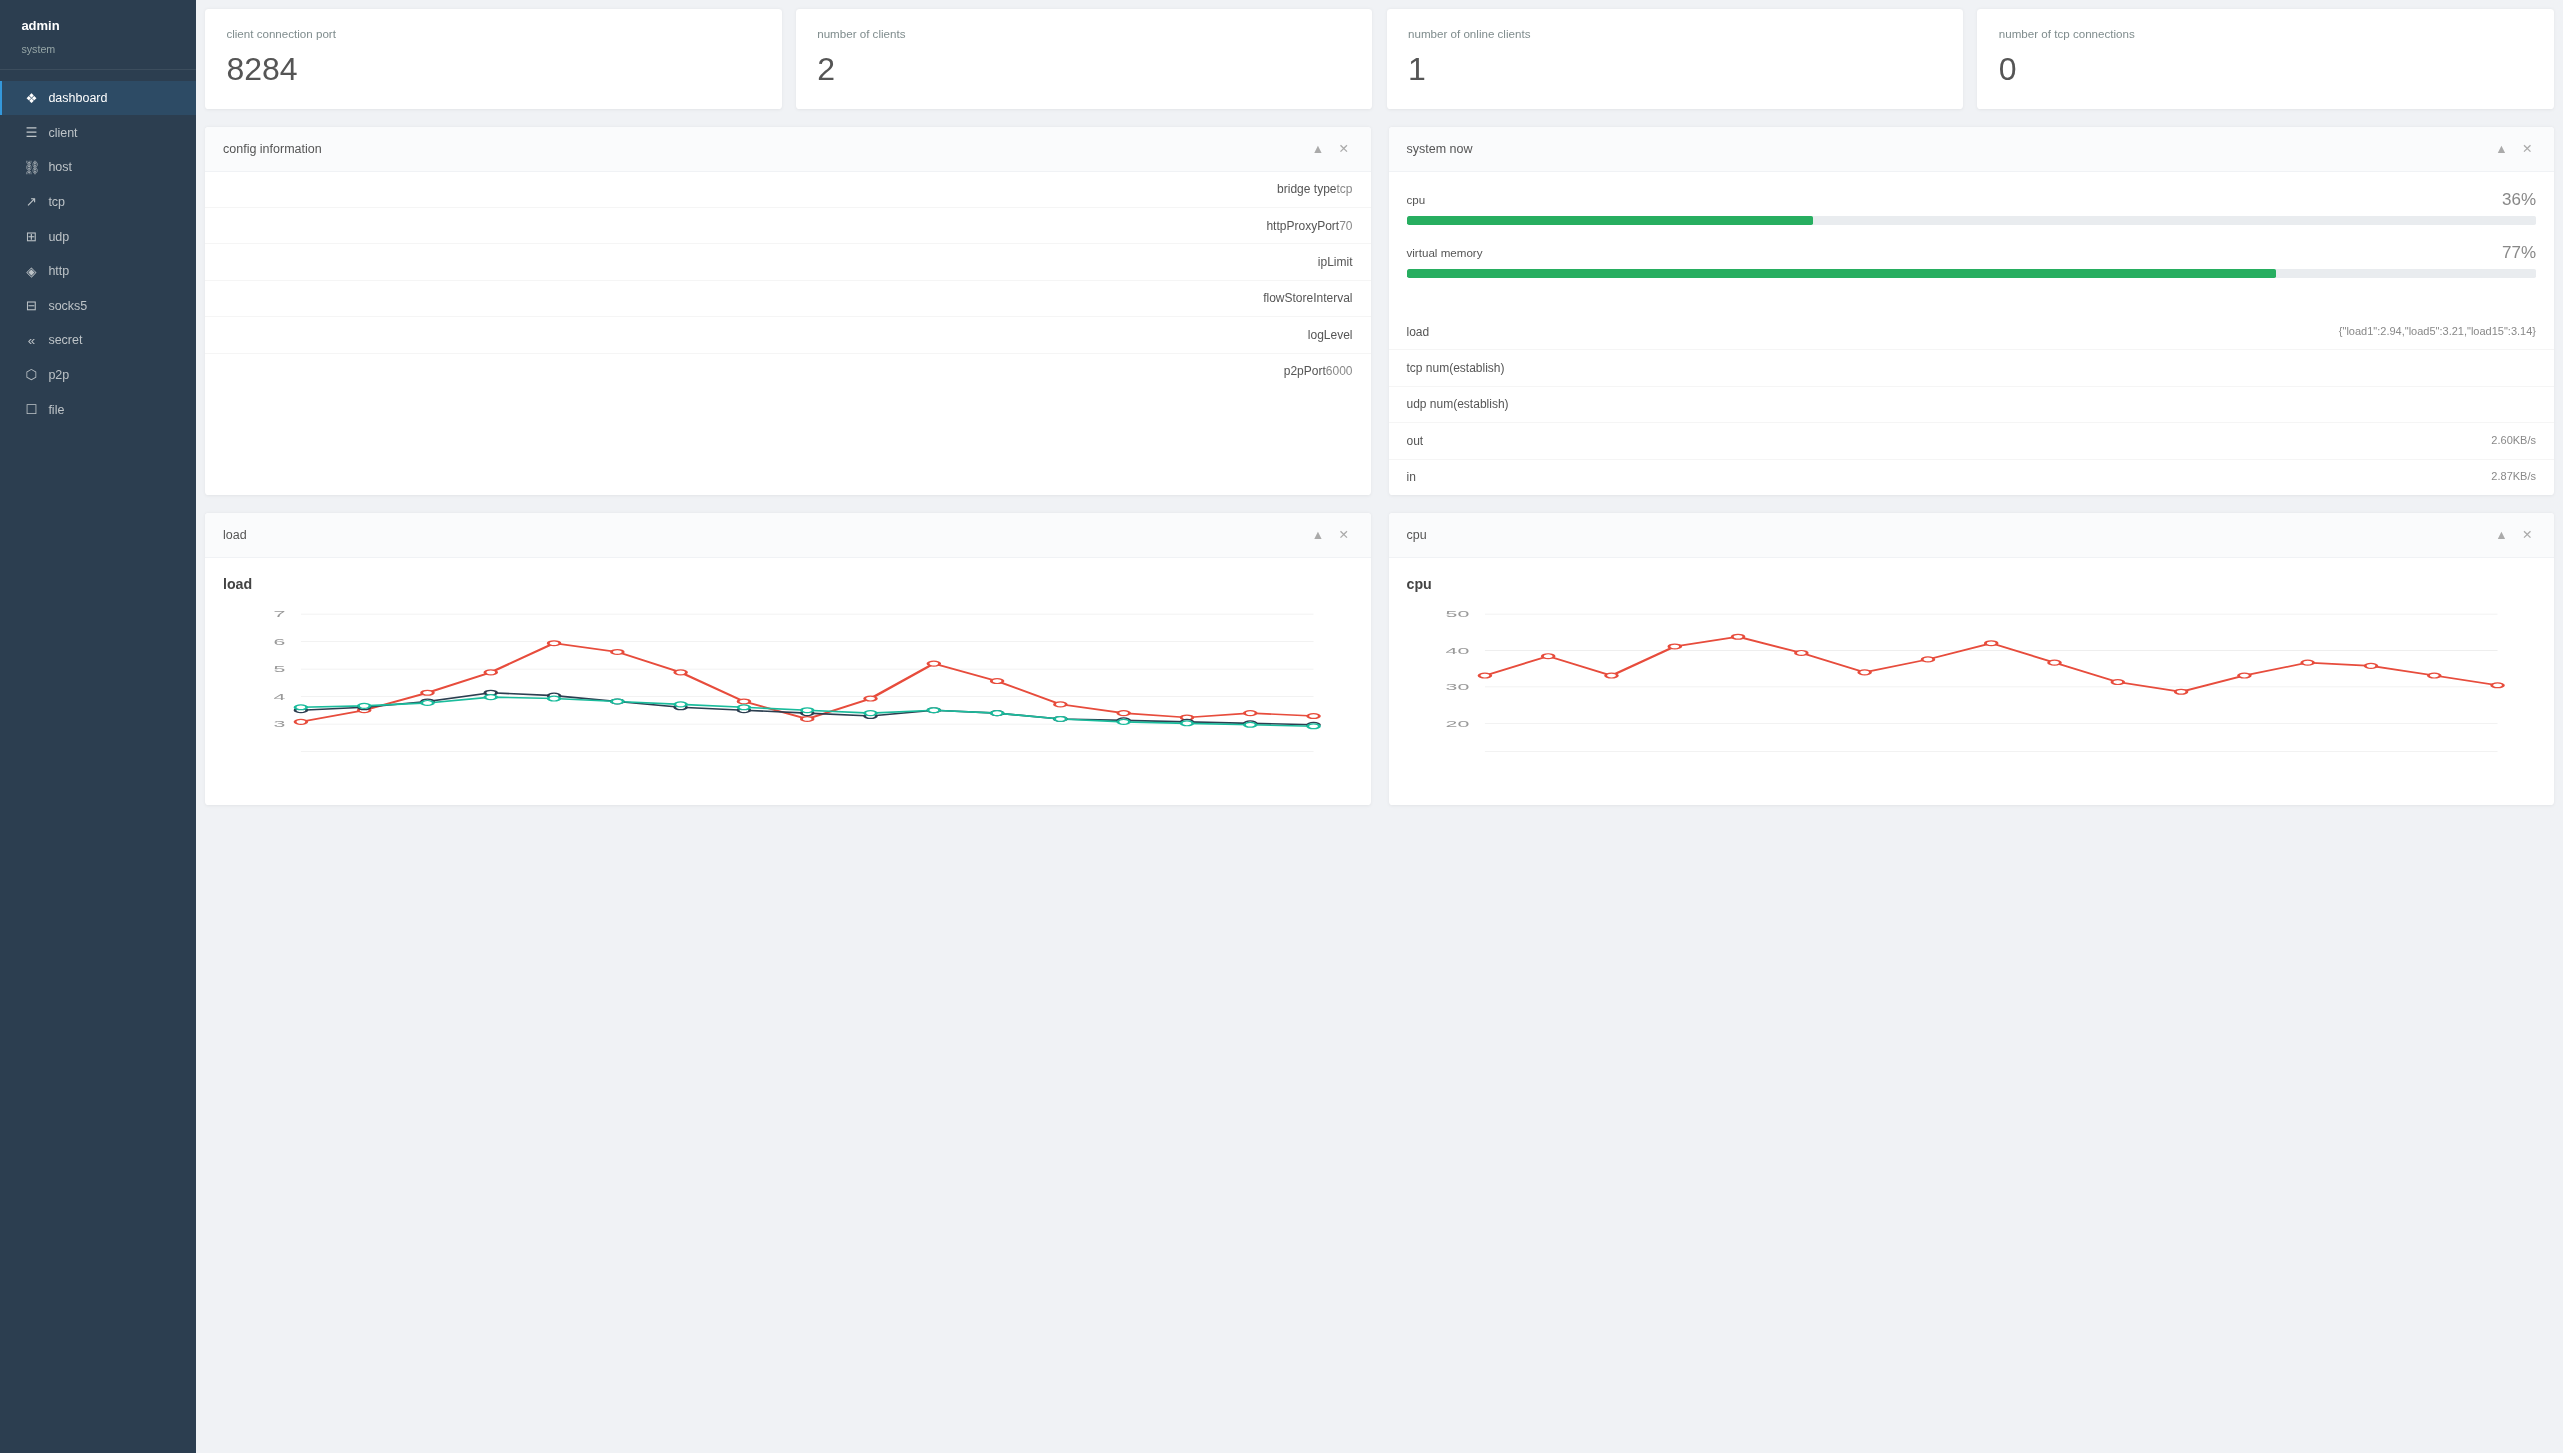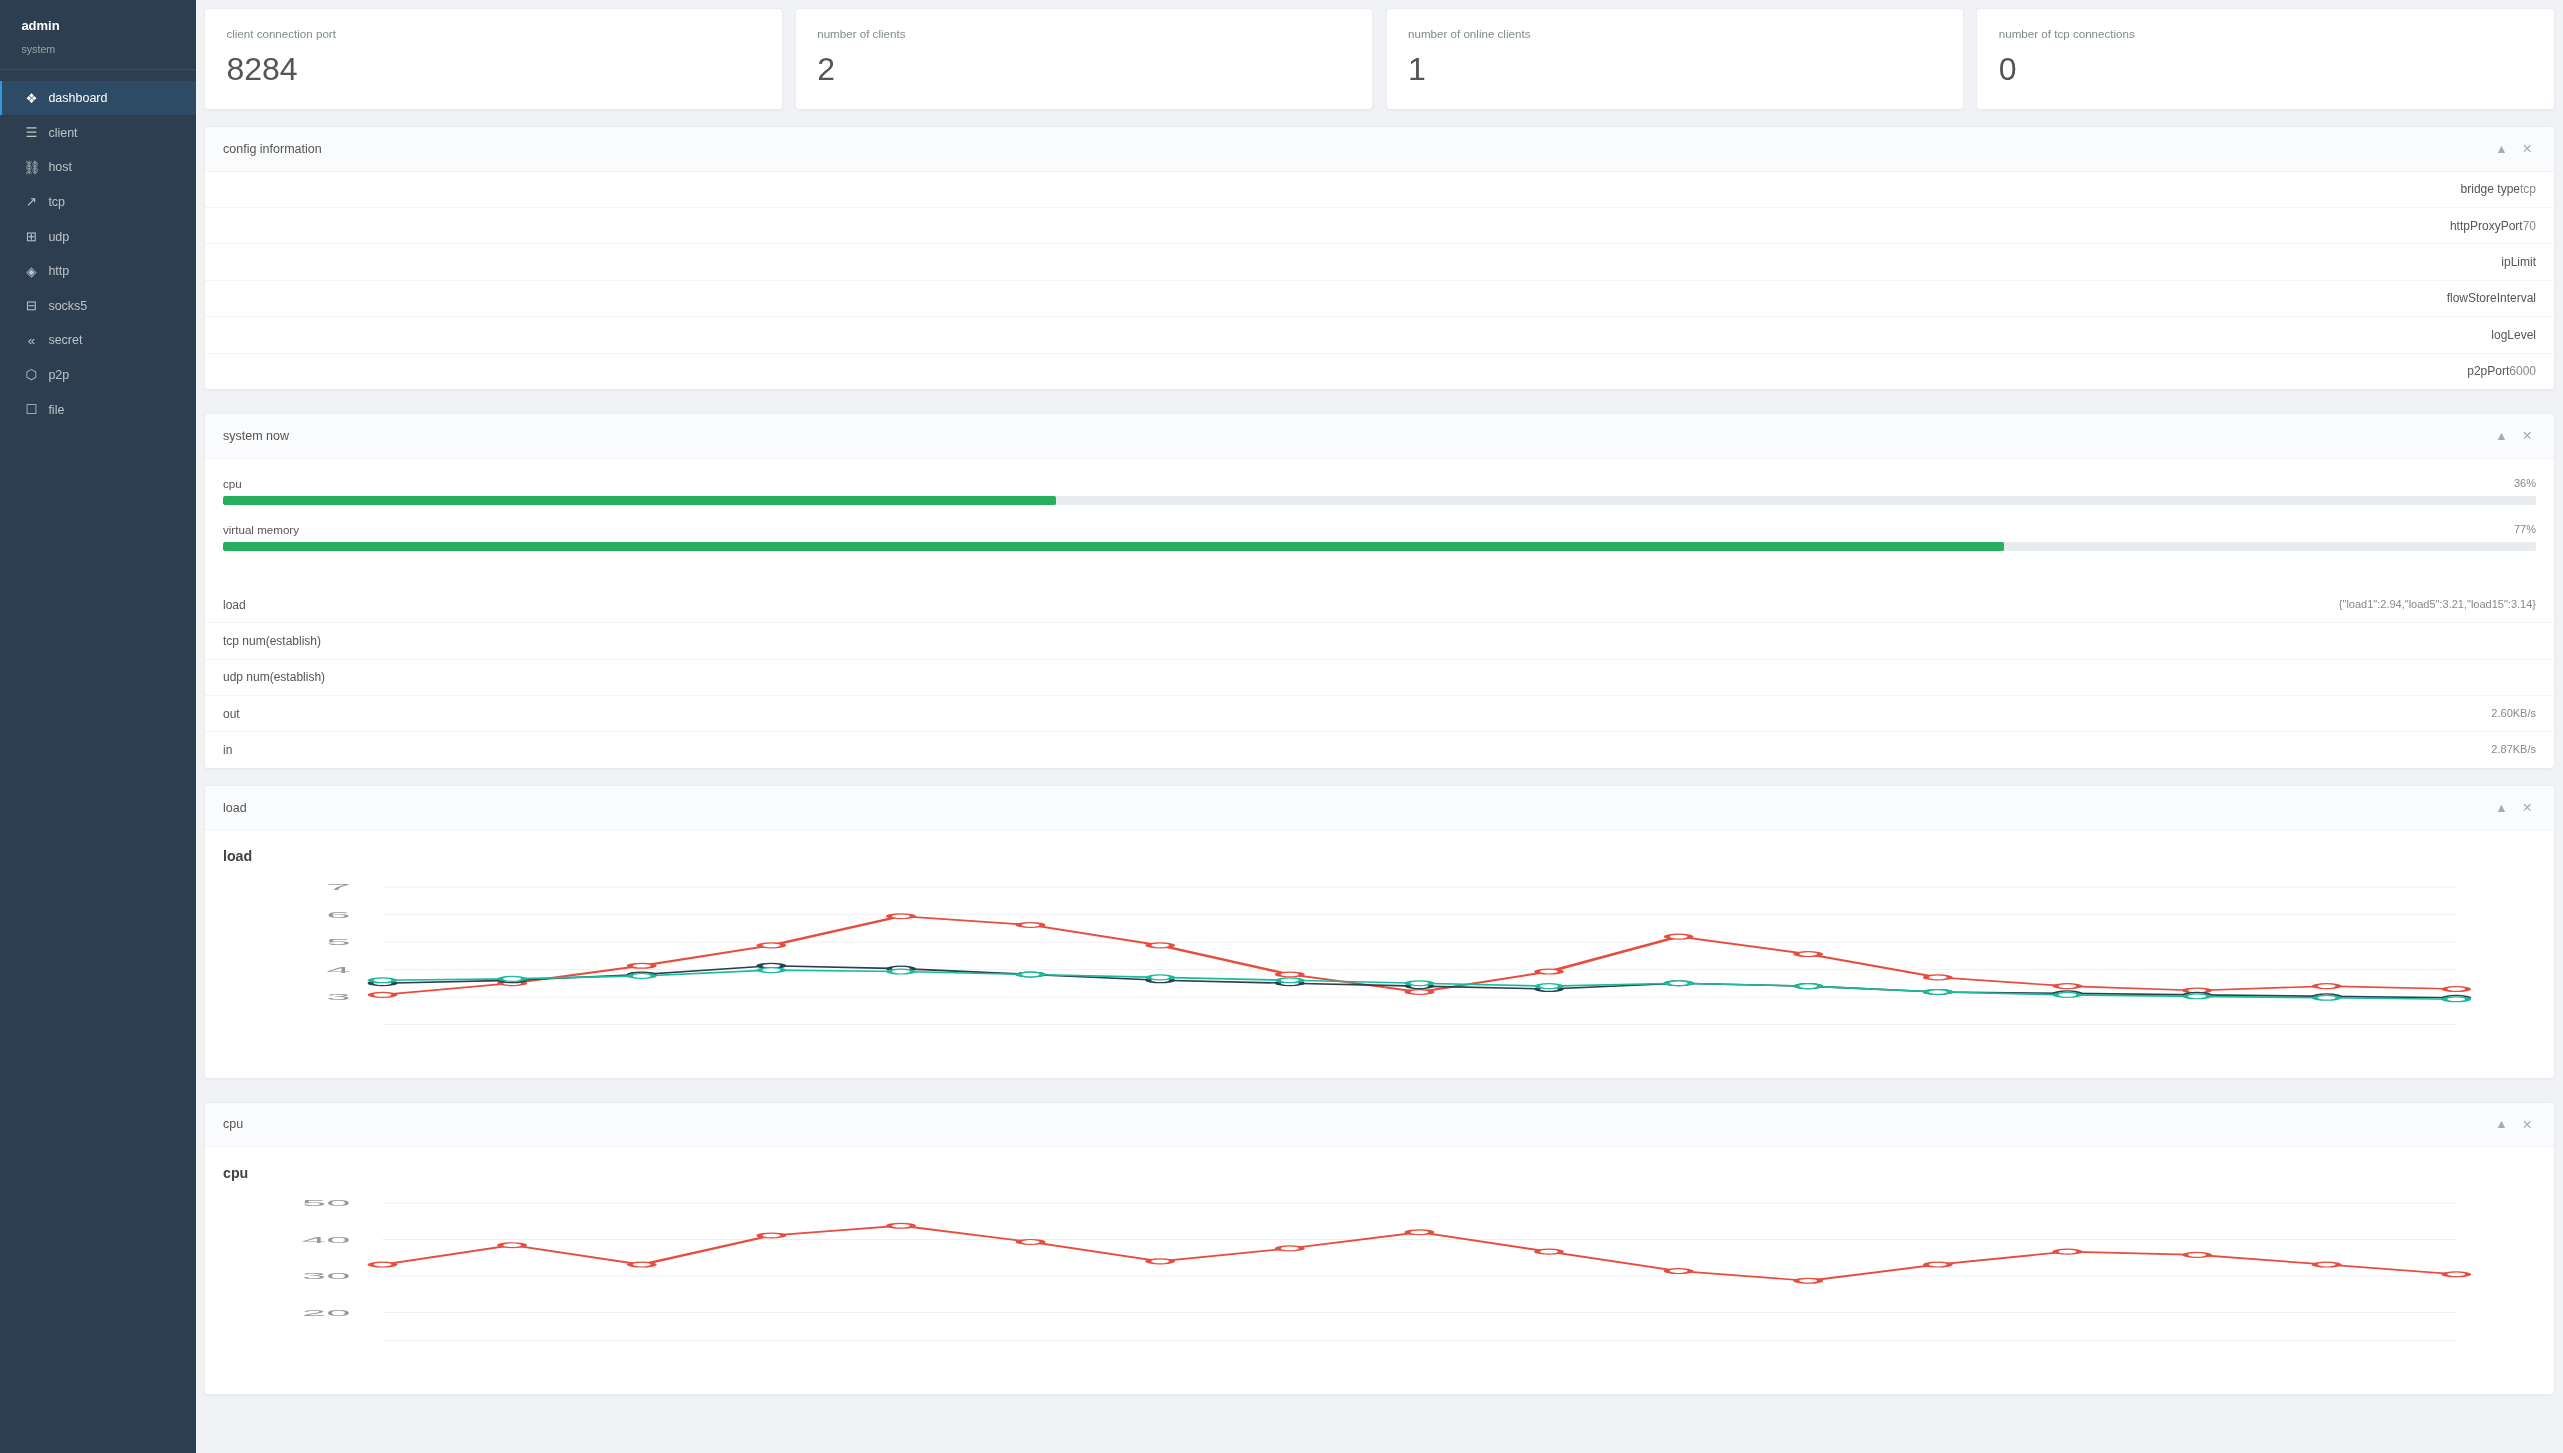--- a/index.html
+++ b/index.html
@@ -81,22 +81,22 @@
     }
     .stat-card-value {
       font-size: 32px;
       color: #555;
       font-weight: 300;
     }
 
     
     .panels-row {
       display: grid;
-      grid-template-columns: 1fr;
-      gap: 25px;
+      grid-template-columns: 1fr 1fr;
+      gap: 18px;
     }
 
     .panel {
       background: #fff;
       border-radius: 3.6px;
       box-shadow: 0 0.9px 3.6px rgba(0,0,0,0.06);
       overflow: hidden;
     }
     .panel-header {
       display: flex;
@@ -136,21 +136,21 @@
     }
     .config-row:last-child { border-bottom: none; }
     .config-key { color: #555; }
     .config-val { color: #888; }
 
     
     .system-now-body { padding: 18px 18px; }
     .metric-row { margin-bottom: 18px; }
     .metric-header { display: flex; justify-content: space-between; align-items: center; margin-bottom: 6.2px; }
     .metric-label { font-size: 11.6px; color: #555; }
-    .metric-pct { font-size: 11px; color: #888; }
+    .metric-pct { font-size: 17px; color: #888; }
     .progress-bar-bg { background: #e9ecef; border-radius: 1.8px; height: 9px; overflow: hidden; }
     .progress-bar-fill { height: 100%; border-radius: 1.8px; background: #27ae60; }
 
     .info-row {
       display: flex;
       justify-content: space-between;
       padding: 10.7px 18px;
       border-top: 0.9px solid #f5f5f5;
       font-size: 12px;
     }

